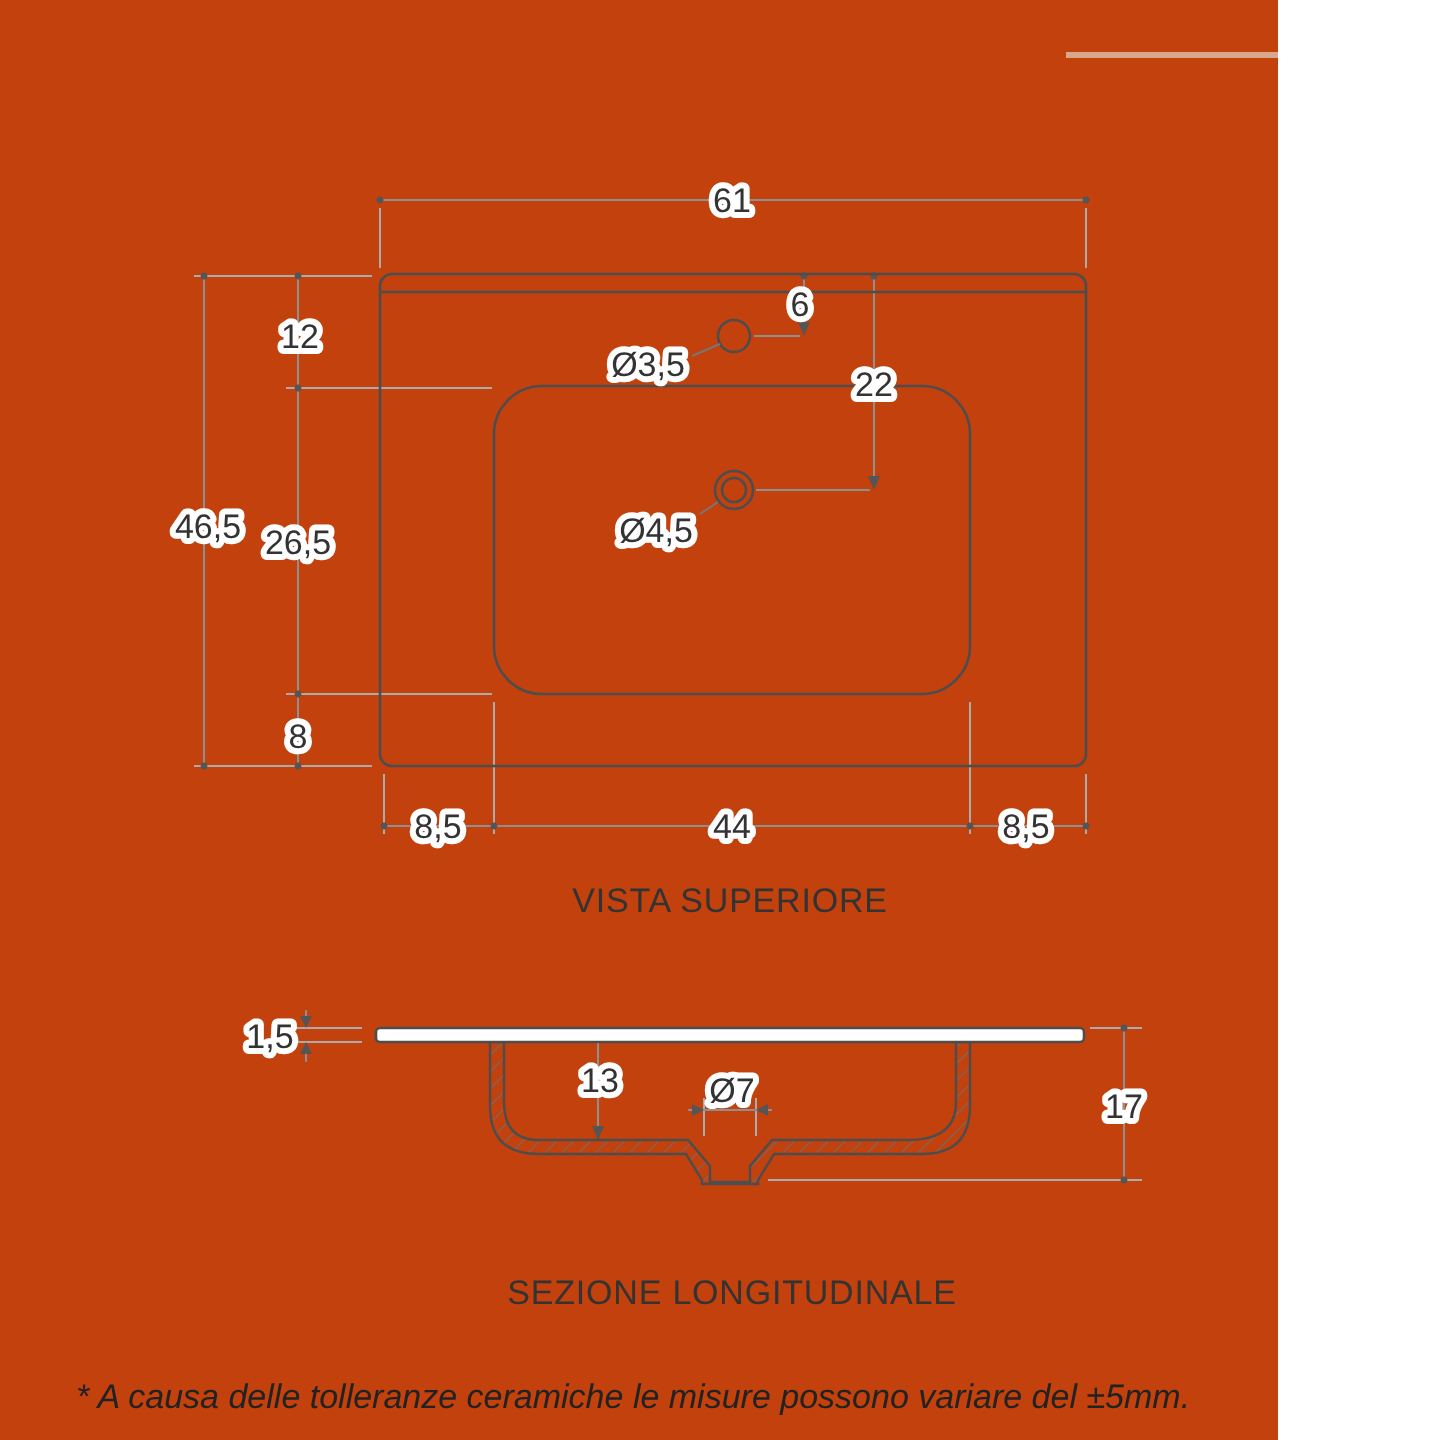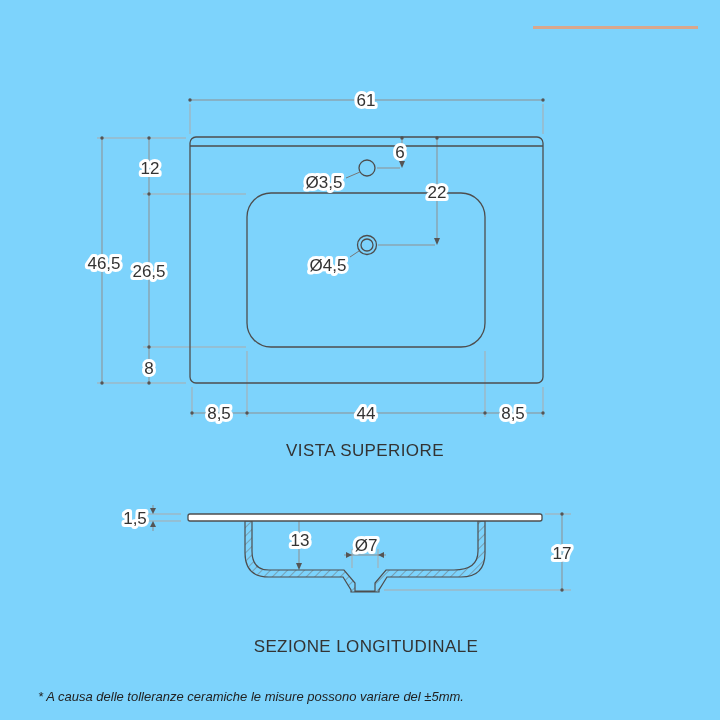--- a/index.html
+++ b/index.html
@@ -1,17 +1,17 @@
 <!DOCTYPE html>
 <html><head>
 <meta charset="utf-8">
 <style>
   html,body{margin:0;padding:0;background:#ffffff;}
   #stage{
-    position:relative;width:720px;height:720px;background:#7dd3fc;overflow:hidden;
+    position:relative;width:639px;height:720px;background:#c2410c;overflow:hidden;
     font-family:"Liberation Sans",sans-serif;
   }
   .accent-line{position:absolute;left:533px;top:26px;width:165px;height:3px;}
   #drawing{position:absolute;left:0;top:0;}
   
   .outline{fill:none;stroke:#4d4d4d;stroke-width:1.3;}
   .outline-fill{fill:#ffffff;stroke:#4d4d4d;stroke-width:1.3;}
   .dimline{fill:none;stroke:#8f8f8f;stroke-width:1;}
   .extline{fill:none;stroke:#ababab;stroke-width:1;}
   .leader{fill:none;stroke:#777777;stroke-width:1;}
@@ -23,21 +23,21 @@
     text-anchor:middle;paint-order:stroke;stroke:#ffffff;stroke-width:6px;
     stroke-linejoin:round;
   }
   text.viewlabel{
     font-family:"Liberation Sans",sans-serif;font-size:17px;fill:#333333;
     text-anchor:middle;letter-spacing:0.4px;
   }
   .footnote{
     position:absolute;left:38px;top:689px;width:600px;
     font-family:"Liberation Sans",sans-serif;font-style:italic;
-    font-size:13px;color:#222222;
+    font-size:17px;color:#222222;
   }
 </style>
 </head>
 <body>
 
 <div id="stage">
 
   <div class="accent-line" style="background: rgb(217, 167, 140);"></div>
 
   <svg id="drawing" width="720" height="720" viewBox="0 0 720 720" xmlns="http://www.w3.org/2000/svg">

